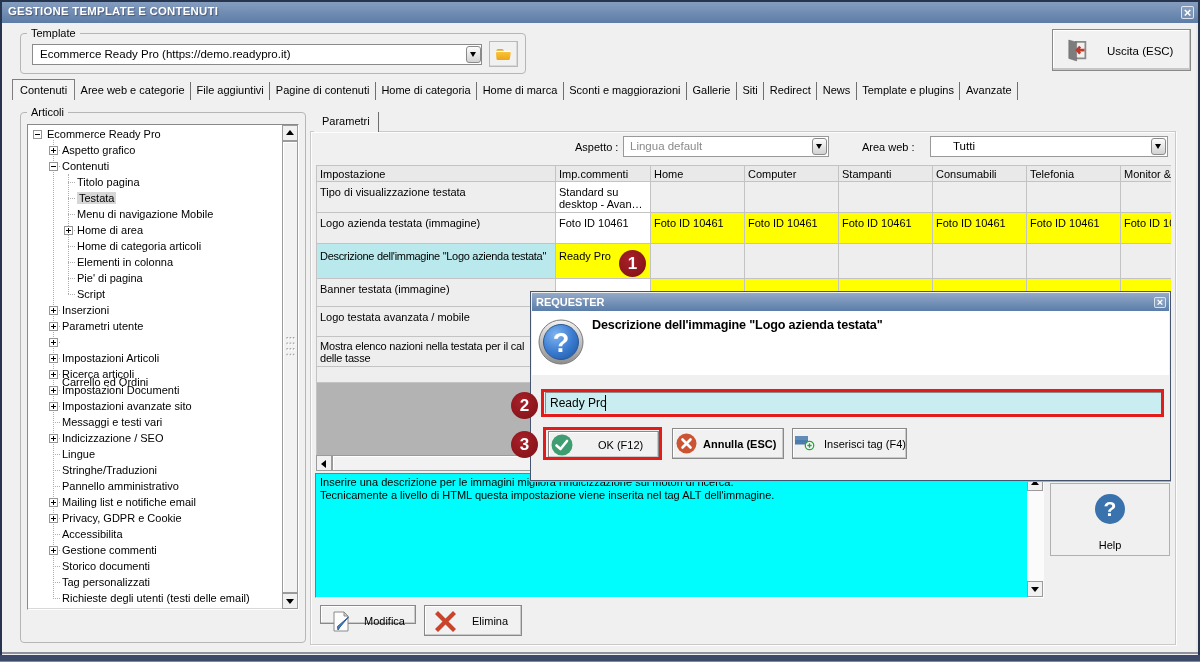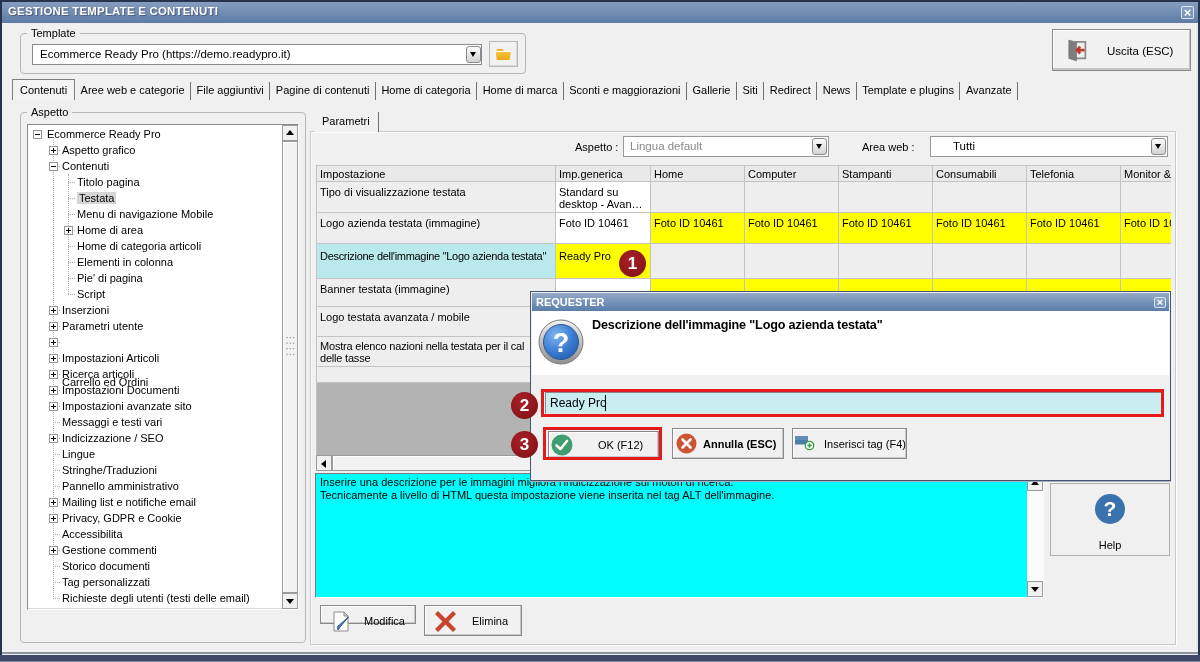--- a/index.html
+++ b/index.html
@@ -73,21 +73,21 @@
 
 <div class="abs" style="left:12px;top:79px;height:22px;white-space:nowrap;font-size:11px;" id="tabs">
   <div style="display:inline-block;vertical-align:top;height:21px;line-height:20px;padding:0 7px;background:#f3f3f3;border:1px solid #7e7e7e;border-bottom:none;position:relative;z-index:2;">Contenuti</div><div class="itab">Aree web e categorie</div><div class="itab">File aggiuntivi</div><div class="itab">Pagine di contenuti</div><div class="itab">Home di categoria</div><div class="itab">Home di marca</div><div class="itab">Sconti e maggiorazioni</div><div class="itab">Gallerie</div><div class="itab">Siti</div><div class="itab">Redirect</div><div class="itab">News</div><div class="itab">Template e plugins</div><div class="itab">Avanzate</div>
 </div>
 <style>
 .itab { display:inline-block; vertical-align:top; height:18px; line-height:17px; margin-top:3px; padding:0 5.5px; border-right:1px solid #6f6f6f; }
 #tabs .itab:last-child { border-right:1px solid #6f6f6f; }
 </style>
 
 <div class="gb" style="left:20px;top:112px;width:286px;height:531px;"></div>
-<div class="gbl" style="left:27px;top:106px;">Aspetto</div>
+<div class="gbl" style="left:27px;top:106px;">Articoli</div>
 <div class="abs" style="left:27px;top:124px;width:272px;height:486px;background:#fff;border:1px solid #898989;border-right-color:#fff;border-bottom-color:#fff;box-shadow:inset -1px -1px 0 #d9d9d9;overflow:hidden;" id="tree">
 <div class="abs" style="left:25px;top:15px;width:1px;height:459px;border-left:1px dotted #adadad;"></div>
 <div class="abs" style="left:40px;top:49px;width:1px;height:120px;border-left:1px dotted #adadad;"></div>
 <div class="ebox" style="left:5px;top:5px;">
       <i class="eh"></i>
     </div>
 <div class="trow" style="left:19px;top:3px;">Ecommerce Ready Pro</div>
 <div class="abs" style="left:25px;top:25px;width:7px;height:1px;border-top:1px dotted #adadad;"></div>
 <div class="ebox" style="left:21px;top:21px;">
       <i class="eh"></i>
@@ -255,21 +255,21 @@
   <div class="ddbtn" style="left:220px;top:1px;width:15px;height:17px;background:linear-gradient(#fdfdfd,#d2d2d2);border:1px solid #8a8a8a;border-radius:3px;">
       <div style="position:absolute;left:3px;top:5px;width:0;height:0;border-left:3.5px solid transparent;border-right:3.5px solid transparent;border-top:5px solid #000;"></div>
     </div>
 </div>
 
 <div class="abs" style="left:316px;top:165px;width:855px;height:290px;border:1px solid #c3c3c3;border-right:none;border-bottom:none;background:#b3b3b3;overflow:hidden;" id="tbl">
     <div class="cell" style="left:0px;top:0px;width:239px;height:16px;background:#e9e9e9;">
       <div style="padding:2px 3px;white-space:nowrap;">Impostazione</div>
     </div>
     <div class="cell" style="left:239px;top:0px;width:95px;height:16px;background:#e9e9e9;">
-      <div style="padding:2px 3px;white-space:nowrap;">Imp.generica</div>
+      <div style="padding:2px 3px;white-space:nowrap;">Imp.commenti</div>
     </div>
     <div class="cell" style="left:334px;top:0px;width:94px;height:16px;background:#e9e9e9;">
       <div style="padding:2px 3px;white-space:nowrap;">Home</div>
     </div>
     <div class="cell" style="left:428px;top:0px;width:94px;height:16px;background:#e9e9e9;">
       <div style="padding:2px 3px;white-space:nowrap;">Computer</div>
     </div>
     <div class="cell" style="left:522px;top:0px;width:94px;height:16px;background:#e9e9e9;">
       <div style="padding:2px 3px;white-space:nowrap;">Stampanti</div>
     </div>

